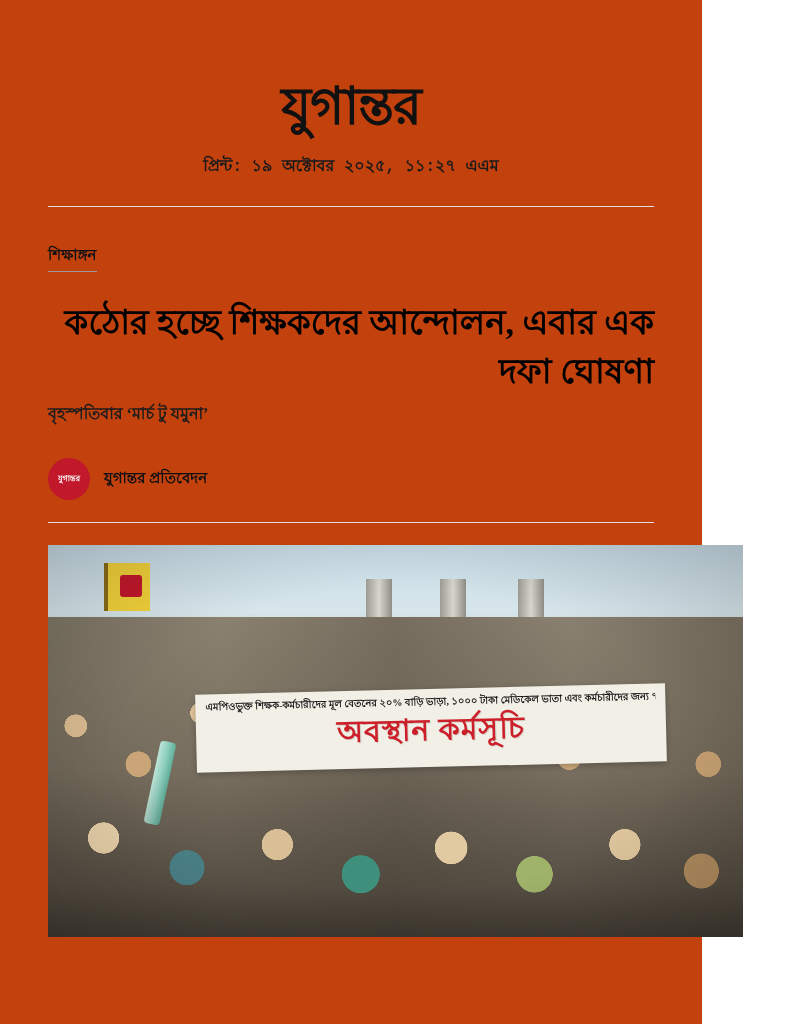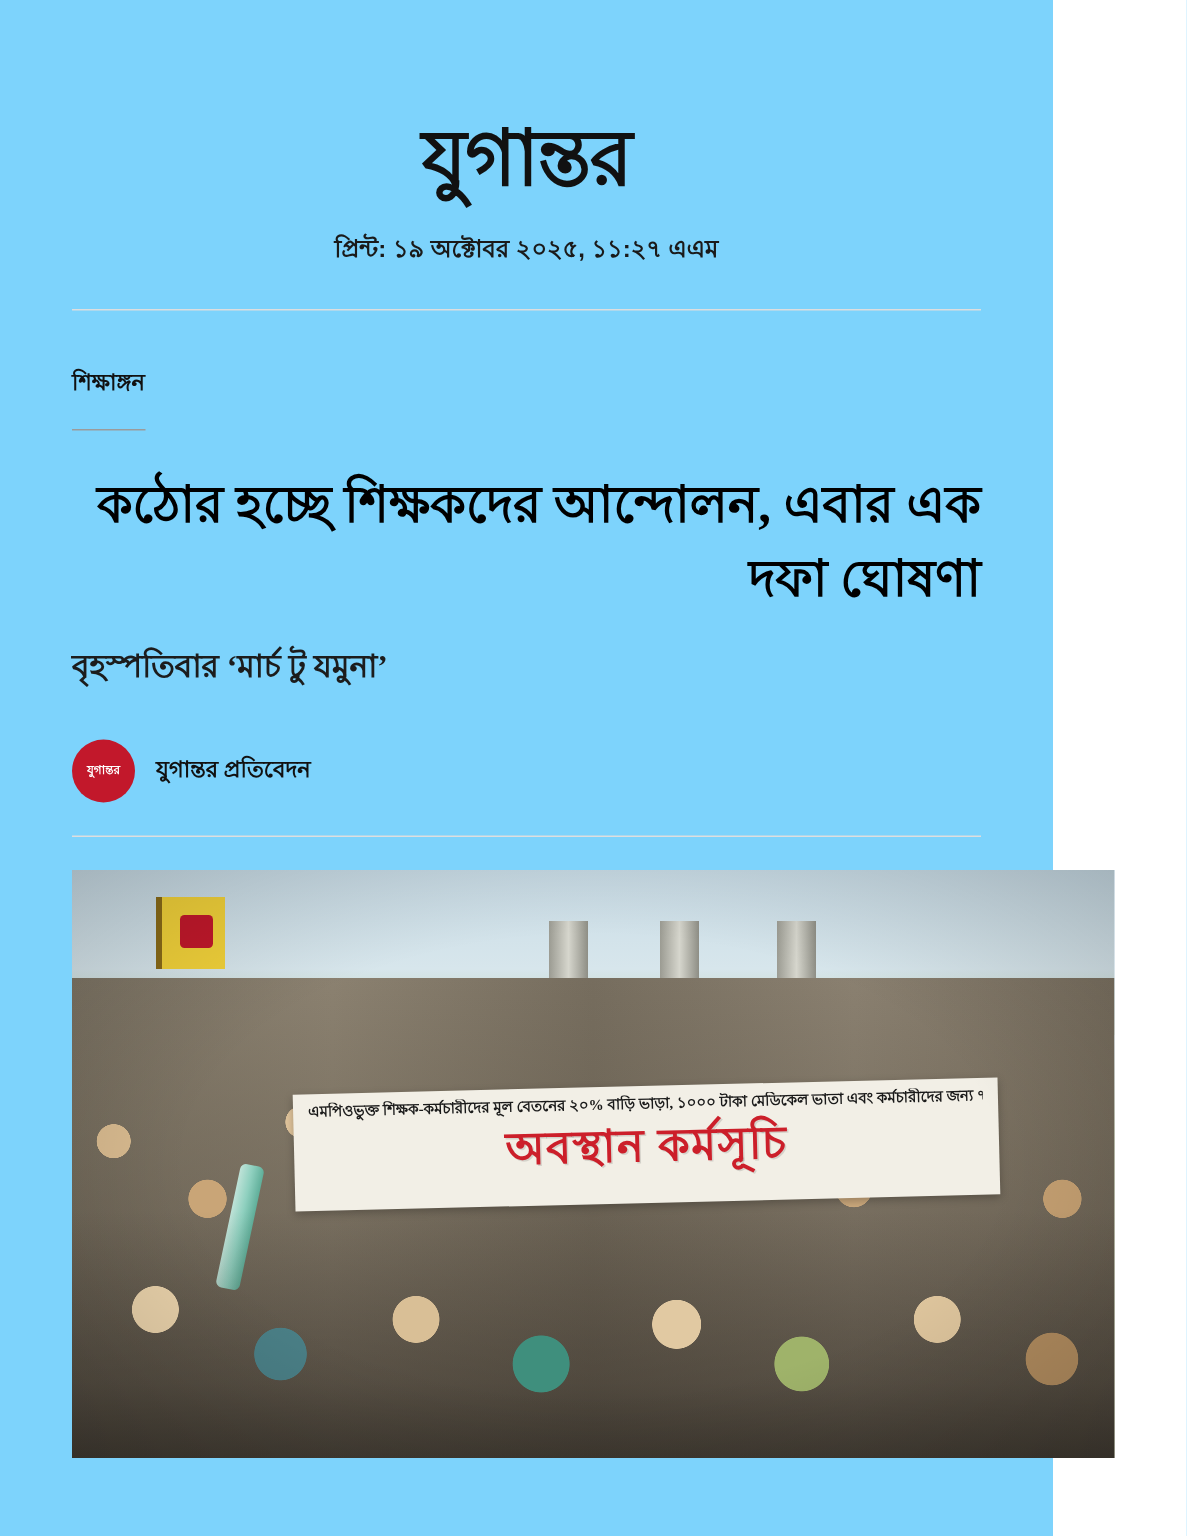--- a/index.html
+++ b/index.html
@@ -11,40 +11,40 @@
   body {
     width: 791px;
     height: 1024px;
     font-family: "Liberation Sans", sans-serif;
     color: #111111;
     overflow: hidden;
   }
   .page {
     width: 702px;
     min-height: 1024px;
-    background: #7dd3fc;
+    background: #c2410c;
     padding: 0 48px;
   }
 
   
   .masthead {
     text-align: center;
     padding-top: 78px;
   }
   .logo {
     font-family: "Liberation Serif", serif;
     font-size: 52px;
     font-weight: 700;
     letter-spacing: -1px;
     color: #111111;
     line-height: 1.1;
   }
   .print-line {
     margin-top: 18px;
-    font-family: Liberation Sans, sans-serif;
+    font-family: Liberation Mono, monospace;
     font-size: 16px;
     font-weight: 700;
     color: #1a1a1a;
   }
   .top-rule {
     margin-top: 26px;
     border: 0;
     border-top: 1px solid #dedede;
   }
 
@@ -52,37 +52,37 @@
   .article {
     padding-top: 28px;
   }
   .kicker {
     display: inline-block;
     font-family: "Liberation Serif", serif;
     font-size: 15px;
     font-weight: 700;
     color: #111111;
     border-bottom: 1px solid #9b9b9b;
-    padding-bottom: 18px;
+    padding-bottom: 3px;
     text-decoration: none;
   }
   .headline {
     margin: 26px 0 0 0;
     font-family: "Liberation Serif", serif;
     font-size: 34px;
     font-weight: 700;
     line-height: 1.45;
     color: #000000;
     max-width: 660px;
     text-align: right;
   }
   .subhead {
-    margin-top: 16px;
-    font-family: "Liberation Serif", serif;
-    font-size: 21px;
+    margin-top: 4px;
+    font-family: "Liberation Serif", serif;
+    font-size: 16px;
     font-weight: 700;
     color: #1c1c1c;
   }
 
   
   .byline {
     display: flex;
     align-items: center;
     gap: 14px;
     margin-top: 30px;

